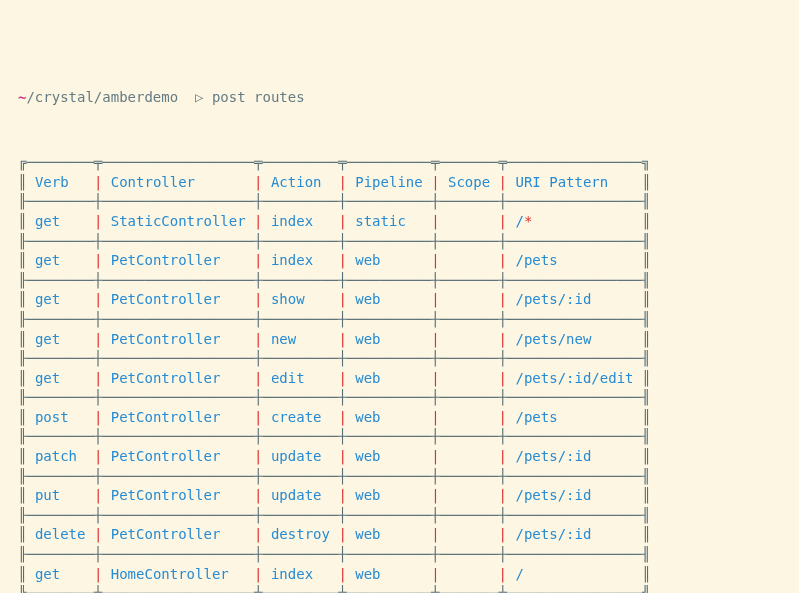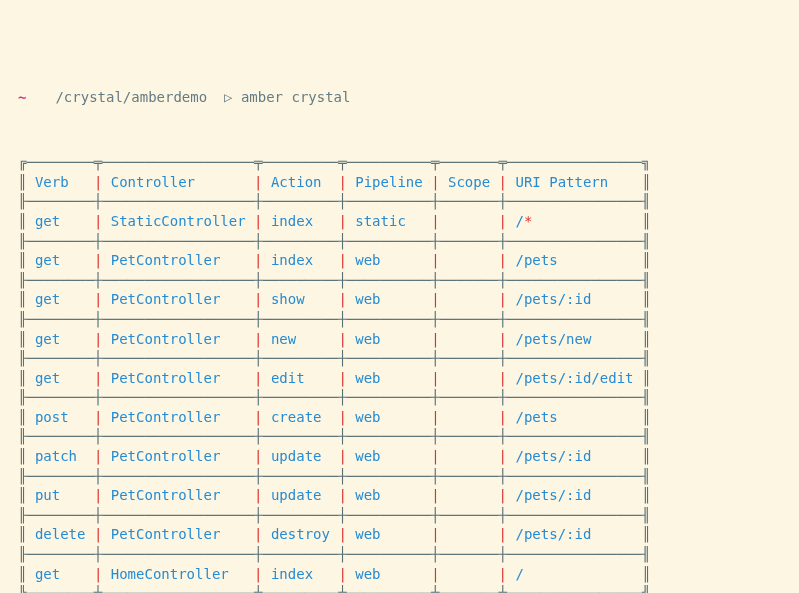--- a/index.html
+++ b/index.html
@@ -7,34 +7,34 @@
     padding: 10px 18px;
     background: #fdf6e3;
     font-family: "Menlo", "Consolas", "DejaVu Sans Mono", monospace;
     font-size: 14px;
     color: #586e75;
     white-space: pre;
     line-height: 1.4;
   }
   .prompt-line { margin-bottom: 6px; }
   .tilde { color: #d33682; font-weight: bold; }
-  .path  { color: #657b83; margin-left: 29px; }
+  .path  { color: #657b83; }
   .gt    { color: #657b83; font-family: monospace; }
   .cmd   { color: #657b83; }
   .blue  { color: #268bd2; }
   .red   { color: #dc322f; }
   .gray  { color: #586e75; }
   .row span { display:inline; }
 </style>
 </head>
 <body>
 
 
 
-<div class="prompt-line"><span class="tilde">~</span><span class="path">/crystal/amberdemo</span>  <span class="gt">▷</span> <span class="cmd">amber crystal</span></div>
+<div class="prompt-line"><span class="tilde">~</span><span class="path">/crystal/amberdemo</span>  <span class="gt">▷</span> <span class="cmd">post routes</span></div>
 
 <div id="table-out"><span class="gray">╔────────╤──────────────────╤─────────╤──────────╤───────╤────────────────╗</span>
 <span class="gray">║</span> <span class="blue">Verb  </span> <span class="red">|</span> <span class="blue">Controller      </span> <span class="red">|</span> <span class="blue">Action </span> <span class="red">|</span> <span class="blue">Pipeline</span> <span class="red">|</span> <span class="blue">Scope</span> <span class="red">|</span> <span class="blue">URI Pattern   </span> <span class="gray">║</span>
 <span class="gray">╟────────┼──────────────────┼─────────┼──────────┼───────┼────────────────╢</span>
 <span class="row"><span class="gray">║</span> <span class="blue">get   </span> <span class="red">|</span> <span class="blue">StaticController</span> <span class="red">|</span> <span class="blue">index  </span> <span class="red">|</span> <span class="blue">static  </span> <span class="red">|</span> <span class="blue">     </span> <span class="red">|</span> <span class="blue">/</span><span class="red">*</span><span>            </span> <span class="gray">║</span></span>
 <span class="gray">╟────────┼──────────────────┼─────────┼──────────┼───────┼────────────────╢</span>
 <span class="row"><span class="gray">║</span> <span class="blue">get   </span> <span class="red">|</span> <span class="blue">PetController   </span> <span class="red">|</span> <span class="blue">index  </span> <span class="red">|</span> <span class="blue">web     </span> <span class="red">|</span> <span class="blue">     </span> <span class="red">|</span> <span class="blue">/pets         </span> <span class="gray">║</span></span>
 <span class="gray">╟────────┼──────────────────┼─────────┼──────────┼───────┼────────────────╢</span>
 <span class="row"><span class="gray">║</span> <span class="blue">get   </span> <span class="red">|</span> <span class="blue">PetController   </span> <span class="red">|</span> <span class="blue">show   </span> <span class="red">|</span> <span class="blue">web     </span> <span class="red">|</span> <span class="blue">     </span> <span class="red">|</span> <span class="blue">/pets/:id     </span> <span class="gray">║</span></span>
 <span class="gray">╟────────┼──────────────────┼─────────┼──────────┼───────┼────────────────╢</span>

